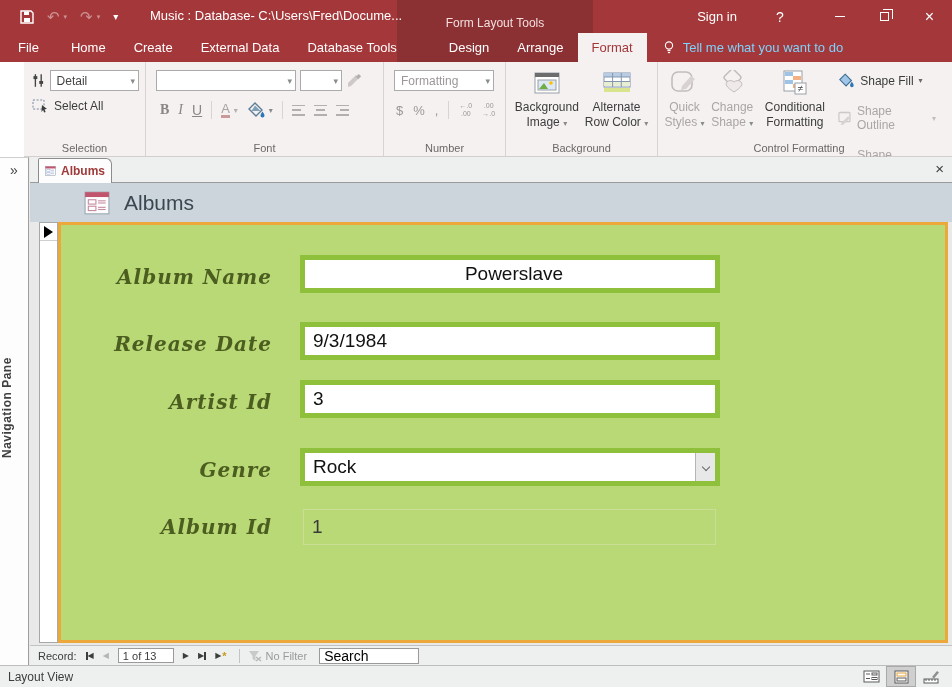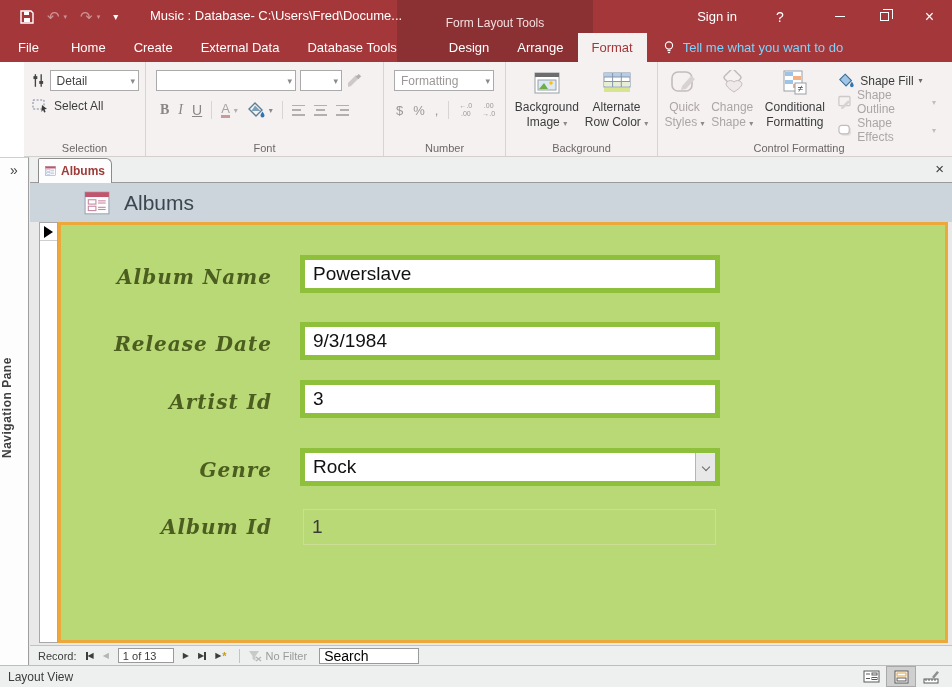--- a/index.html
+++ b/index.html
@@ -75,21 +75,21 @@
   .numsym { font-size:13px; color:#9d9797; }
   .dec { font-size:7px; line-height:1.2; color:#9d9797; text-align:center; white-space:pre; }
 
   .g-background { width:152px; display:flex; justify-content:center; gap:6px; padding:5px 2px 14px 2px; }
   .bigbtn { display:flex; flex-direction:column; align-items:center; text-align:center; padding-top:3px; }
   .bigbtn .ic { height:26px; display:flex; align-items:center; }
   .bigbtn .t { font-size:12px; line-height:1.25; margin-top:4px; color:#3c3c3c; }
   .bigbtn .arr { font-size:8px; color:#8a8a8a; }
 
   .g-control { width:282px; display:flex; gap:4px; padding:5px 4px 14px 6px; }
-  .cf-stack { display:flex; flex-direction:column; justify-content:flex-start; gap:0; padding-top:6px; margin-left:4px; }
+  .cf-stack { display:flex; flex-direction:column; justify-content:flex-start; gap:16px; padding-top:6px; margin-left:4px; }
   .cf-item { display:flex; align-items:center; gap:5px; font-size:12px; }
   .ribbon-collapse { position:absolute; right:12px; bottom:8px; }
 
   
   .main { position:absolute; left:0; top:157px; width:952px; height:508px; background:#e9e9e9; }
   .navstrip { position:absolute; left:0; top:0; width:29px; height:508px; background:#fdfdfd;
               border-right:1px solid #9f9f9f; border-top:1px solid #cfcfcf; }
   .nav-expand { display:block; text-align:center; font-size:14px; color:#444; padding-top:4px; cursor:default; }
   .nav-vlabel { position:absolute; left:0; right:0; top:150px; height:200px;
                 writing-mode:vertical-rl; transform:rotate(180deg);
@@ -434,21 +434,21 @@
       <div class="formbody">
         <div class="recsel">
           <div class="recsel-cell">
               <span class="recsel-tri"></span>
             </div>
         </div>
 
         <div class="greenform">
 
           <div class="frow-label" style="top:33px; height:38px; line-height:38px;">Album Name</div>
-          <div class="frow-box" style="top:30px;">
+          <div class="frow-box" style="top:30px;justify-content:center;">
             <span class="val">Powerslave</span>
           </div>
 
           <div class="frow-label" style="top:100px; height:38px; line-height:38px;">Release Date</div>
           <div class="frow-box" style="top:97px;">
             <span class="val">9/3/1984</span>
           </div>
 
           <div class="frow-label" style="top:158px; height:38px; line-height:38px;">Artist Id</div>
           <div class="frow-box" style="top:155px;">

